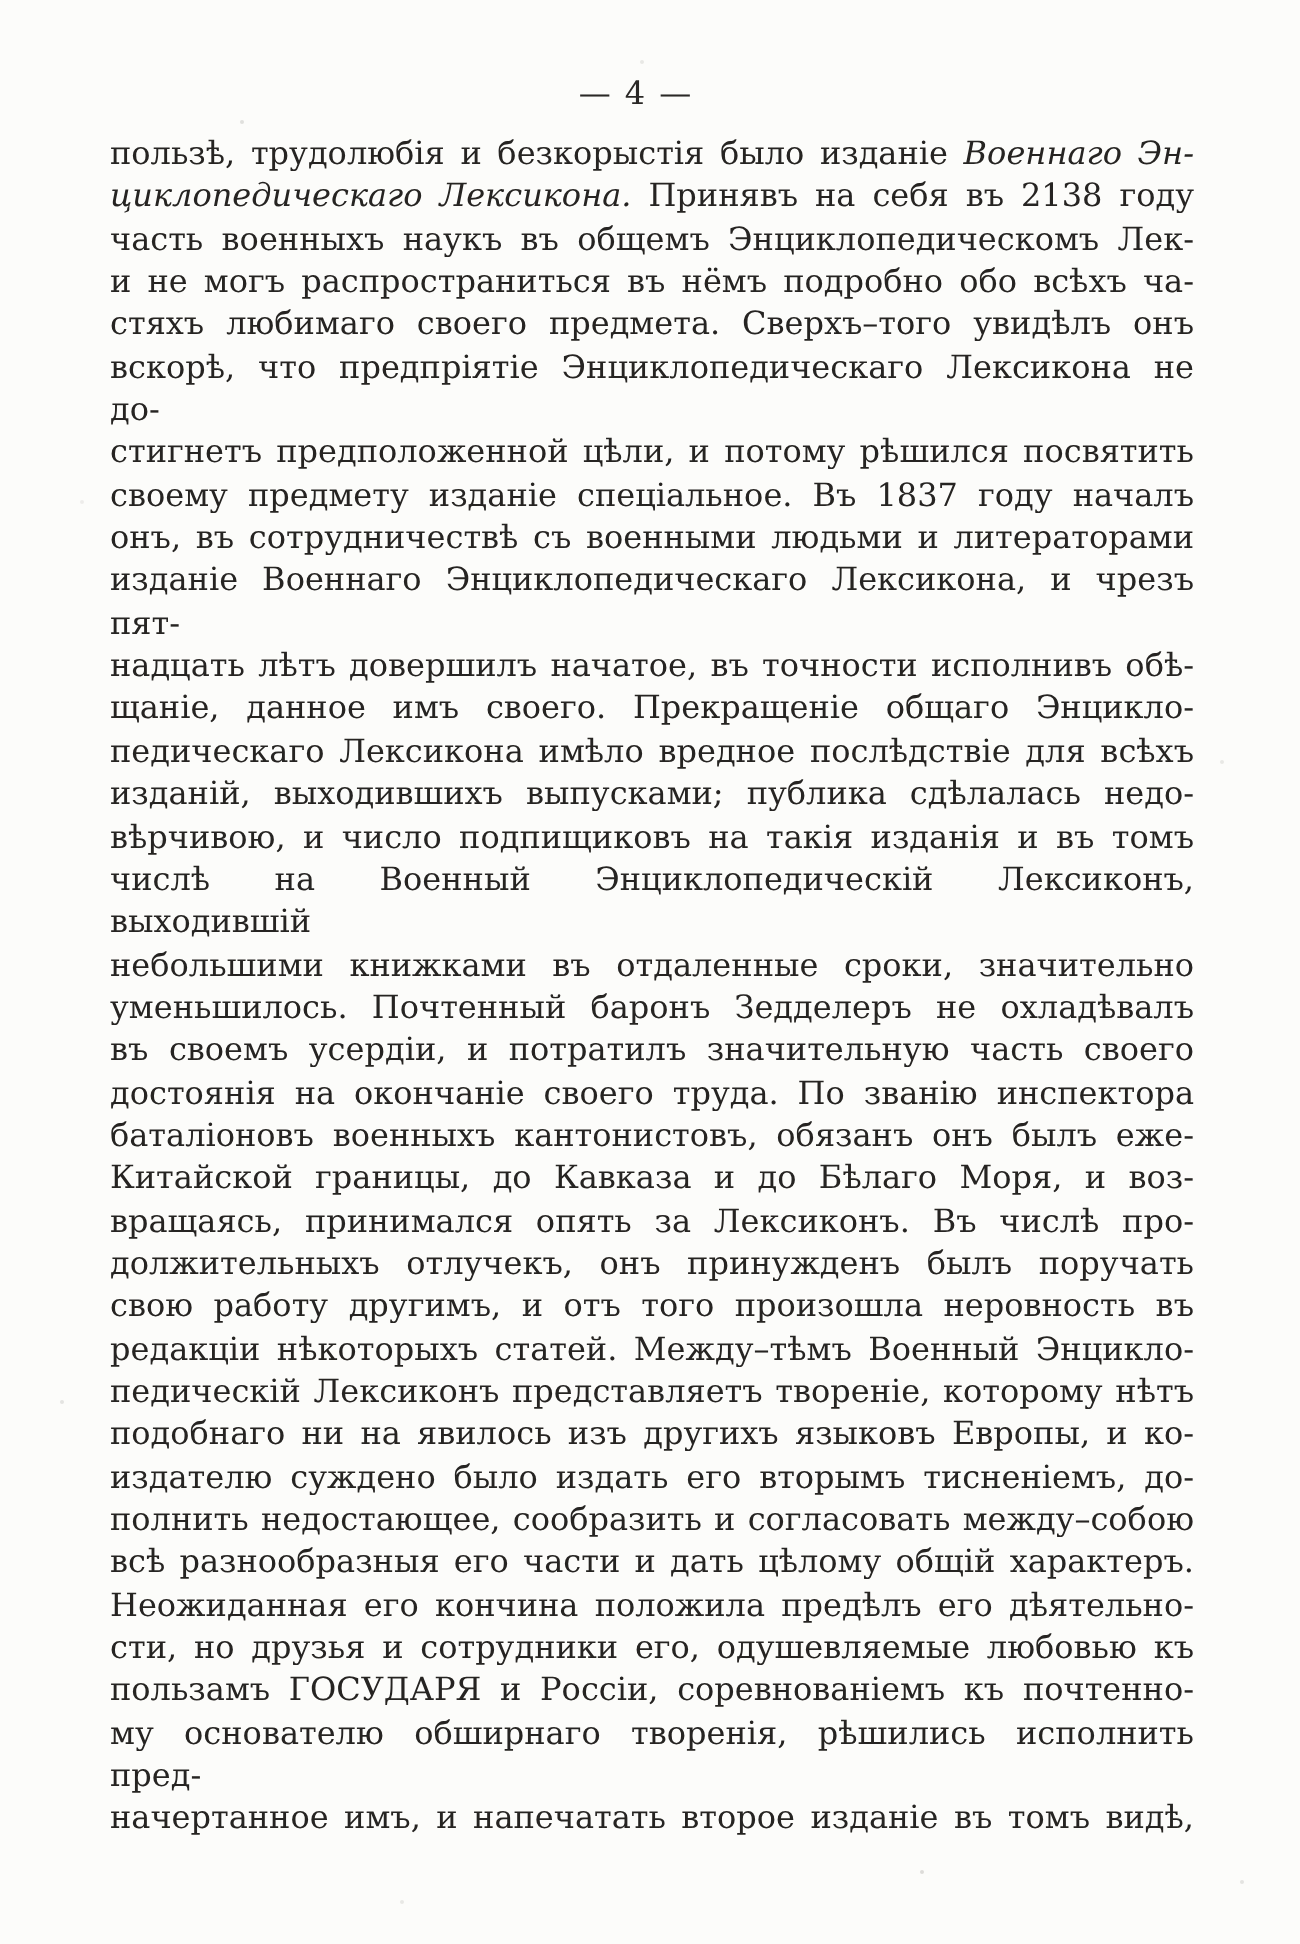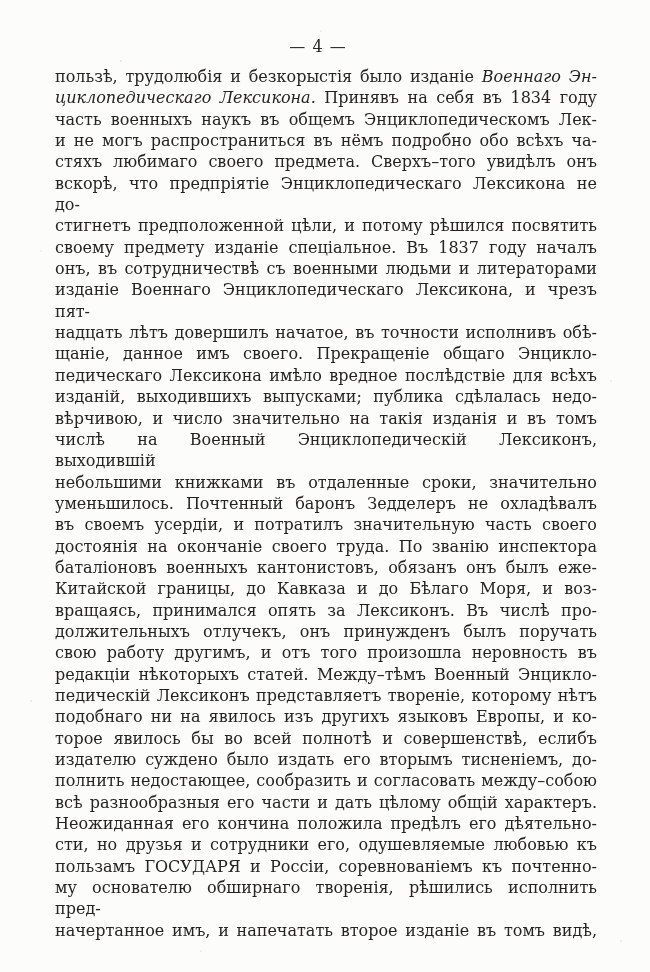--- a/index.html
+++ b/index.html
@@ -67,48 +67,47 @@
   }
 </style>
 </head>
 <body>
 
 <div class="scan-page">
   <div class="noise"></div>
   <div class="page-number">— 4 —</div>
   <div class="body-text">
       <div class="line"><span>пользѣ, трудолюбія и безкорыстія было изданіе </span><span class="it">Военнаго Эн-</span></div>
-      <div class="line"><span class="it">циклопедическаго Лексикона.</span><span> Принявъ на себя въ 1834 году</span></div>
+      <div class="line"><span class="it">циклопедическаго Лексикона.</span><span> Принявъ на себя въ 2138 году</span></div>
       <div class="line"><span>часть военныхъ наукъ въ общемъ Энциклопедическомъ Лек-</span></div>
       <div class="line"><span>и не могъ распространиться въ нёмъ подробно обо всѣхъ ча-</span></div>
       <div class="line"><span>стяхъ любимаго своего предмета. Сверхъ–того увидѣлъ онъ</span></div>
       <div class="line"><span>вскорѣ, что предпріятіе Энциклопедическаго Лексикона не до-</span></div>
       <div class="line"><span>стигнетъ предположенной цѣли, и потому рѣшился посвятить</span></div>
       <div class="line"><span>своему предмету изданіе спеціальное. Въ 1837 году началъ</span></div>
       <div class="line"><span>онъ, въ сотрудничествѣ съ военными людьми и литераторами</span></div>
       <div class="line"><span>изданіе Военнаго Энциклопедическаго Лексикона, и чрезъ пят-</span></div>
       <div class="line"><span>надцать лѣтъ довершилъ начатое, въ точности исполнивъ обѣ-</span></div>
       <div class="line"><span>щаніе, данное имъ своего. Прекращеніе общаго Энцикло-</span></div>
       <div class="line"><span>педическаго Лексикона имѣло вредное послѣдствіе для всѣхъ</span></div>
       <div class="line"><span>изданій, выходившихъ выпусками; публика сдѣлалась недо-</span></div>
-      <div class="line"><span>вѣрчивою, и число значительно на такія изданія и въ томъ</span></div>
+      <div class="line"><span>вѣрчивою, и число подпищиковъ на такія изданія и въ томъ</span></div>
       <div class="line"><span>числѣ на Военный Энциклопедическій Лексиконъ, выходившій</span></div>
       <div class="line"><span>небольшими книжками въ отдаленные сроки, значительно</span></div>
       <div class="line"><span>уменьшилось. Почтенный баронъ Зедделеръ не охладѣвалъ</span></div>
       <div class="line"><span>въ своемъ усердіи, и потратилъ значительную часть своего</span></div>
       <div class="line"><span>достоянія на окончаніе своего труда. По званію инспектора</span></div>
       <div class="line"><span>баталіоновъ военныхъ кантонистовъ, обязанъ онъ былъ еже-</span></div>
       <div class="line"><span>Китайской границы, до Кавказа и до Бѣлаго Моря, и воз-</span></div>
       <div class="line"><span>вращаясь, принимался опять за Лексиконъ. Въ числѣ про-</span></div>
       <div class="line"><span>должительныхъ отлучекъ, онъ принужденъ былъ поручать</span></div>
       <div class="line"><span>свою работу другимъ, и отъ того произошла неровность въ</span></div>
       <div class="line"><span>редакціи нѣкоторыхъ статей. Между–тѣмъ Военный Энцикло-</span></div>
       <div class="line"><span>педическій Лексиконъ представляетъ твореніе, которому нѣтъ</span></div>
       <div class="line"><span>подобнаго ни на явилось изъ другихъ языковъ Европы, и ко-</span></div>
-      <div class="line"><span>торое явилось бы во всей полнотѣ и совершенствѣ, еслибъ</span></div>
       <div class="line"><span>издателю суждено было издать его вторымъ тисненіемъ, до-</span></div>
       <div class="line"><span>полнить недостающее, сообразить и согласовать между–собою</span></div>
       <div class="line"><span>всѣ разнообразныя его части и дать цѣлому общій характеръ.</span></div>
       <div class="line"><span>Неожиданная его кончина положила предѣлъ его дѣятельно-</span></div>
       <div class="line"><span>сти, но друзья и сотрудники его, одушевляемые любовью къ</span></div>
       <div class="line"><span>пользамъ ГОСУДАРЯ и Россіи, соревнованіемъ къ почтенно-</span></div>
       <div class="line"><span>му основателю обширнаго творенія, рѣшились исполнить пред-</span></div>
       <div class="line"><span>начертанное имъ, и напечатать второе изданіе въ томъ видѣ,</span></div>
     </div>
 </div>

